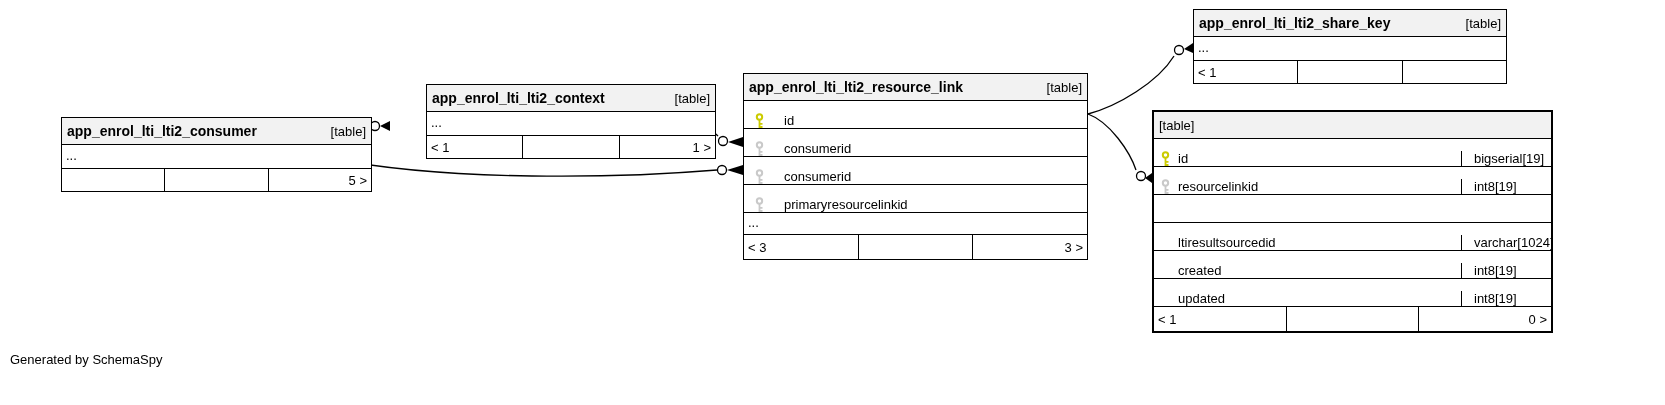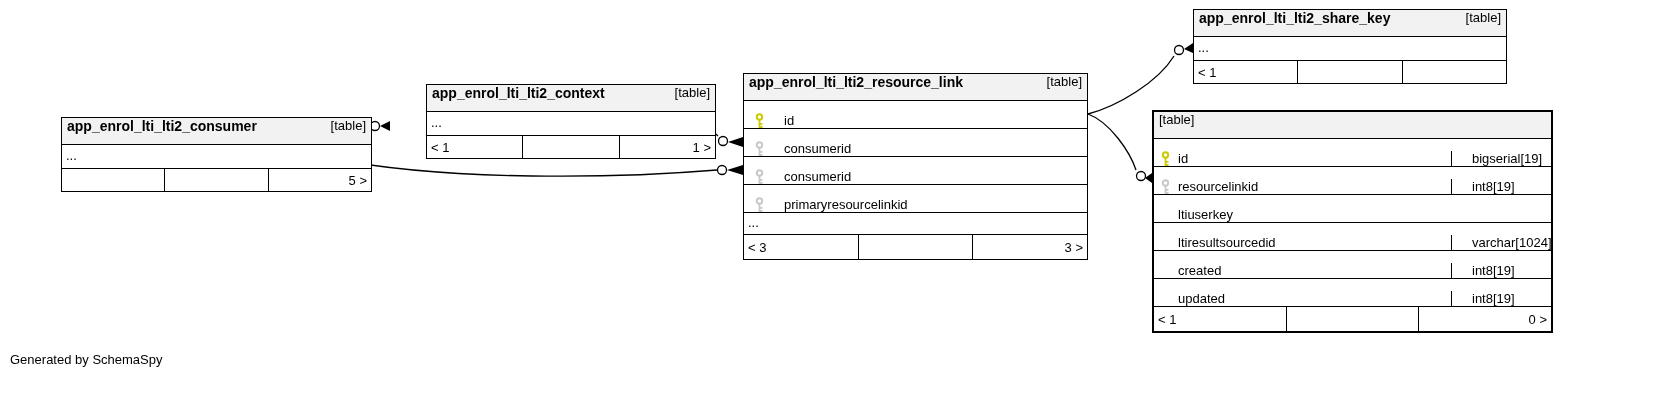--- a/index.html
+++ b/index.html
@@ -8,43 +8,43 @@
     font-family:"Liberation Sans", sans-serif; color:#000;
     overflow:hidden;
   }
   #edges { position:absolute; left:0; top:0; width:1665px; height:405px; pointer-events:none; }
   .db-table {
     position:absolute; background:#ffffff; border:1px solid #000; box-sizing:border-box;
     font-size:13px;
   }
   .db-table.highlight { border-width:2px; }
   .t-head {
-    display:flex; justify-content:space-between; align-items:flex-start;
+    display:flex; justify-content:space-between; align-items:center;
     background:var(--header-bg,#f2f2f2); border-bottom:1px solid #000;
     padding:0 5px; box-sizing:border-box; height:27px;
   }
   .t-name { font-weight:bold; font-size:14px; white-space:nowrap; }
   .t-type { font-size:13px; white-space:nowrap; }
   .t-ellipsis {
     height:24px; line-height:22px; padding:0 4px; border-bottom:1px solid #000;
     box-sizing:border-box;
   }
   .col-row {
     position:relative; display:flex; align-items:flex-end;
     border-bottom:1px solid #000; box-sizing:border-box; height:28px;
   }
   .col-name {
     flex:1; display:flex; align-items:center; padding-left:24px; position:relative;
     white-space:nowrap;
   }
   .rl .col-name { padding-left:40px; }
   .rl .key-ico { left:10px; }
   .col-type {
-    width:100px; border-left:1px solid #000; display:flex; align-items:center;
-    padding-left:20px; box-sizing:border-box; white-space:nowrap;
+    width:90px; border-left:1px solid #000; display:flex; align-items:center;
+    padding-left:12px; box-sizing:border-box; white-space:nowrap;
   }
   .key-ico { position:absolute; left:6px; top:50%; transform:translateY(-50%); width:11px; height:16px; }
   .key-ico.pk circle, .key-ico.pk path { stroke:var(--pk-color,#cbcb00); }
   .key-ico.fk circle, .key-ico.fk path { stroke:var(--fk-color,#c9c9c9); }
   .t-foot { display:flex; height:22px; box-sizing:border-box; }
   .rl .t-foot, .highlight .t-foot { height:24px; }
   .f-cell { flex:1; display:flex; align-items:center; padding:0 4px; box-sizing:border-box; white-space:nowrap; }
   .f-cell + .f-cell { border-left:1px solid #000; }
   .f-right { justify-content:flex-end; }
   #note { position:absolute; left:10px; top:352px; font-size:13px; }
@@ -188,23 +188,20 @@
       <span class="col-name">
         <svg class="key-ico fk" viewBox="0 0 11 16">
           <circle cx="5.5" cy="4" r="2.7" fill="none" stroke-width="2"></circle>
           <path d="M5.5 6.8 V15 M5.5 10.8 h3 M5.5 14 h3" fill="none" stroke-width="1.8"></path>
         </svg>
         <span>resourcelinkid</span>
       </span>
       <span class="col-type">int8[19]</span>
     </div>
     <div class="col-row">
-      <span class="col-name">
-        <span>ltiuserkey</span>
-      </span>
     </div>
     <div class="col-row">
       <span class="col-name">
         <span>ltiresultsourcedid</span>
       </span>
       <span class="col-type">varchar[1024]</span>
     </div>
     <div class="col-row">
       <span class="col-name">
         <span>created</span>

